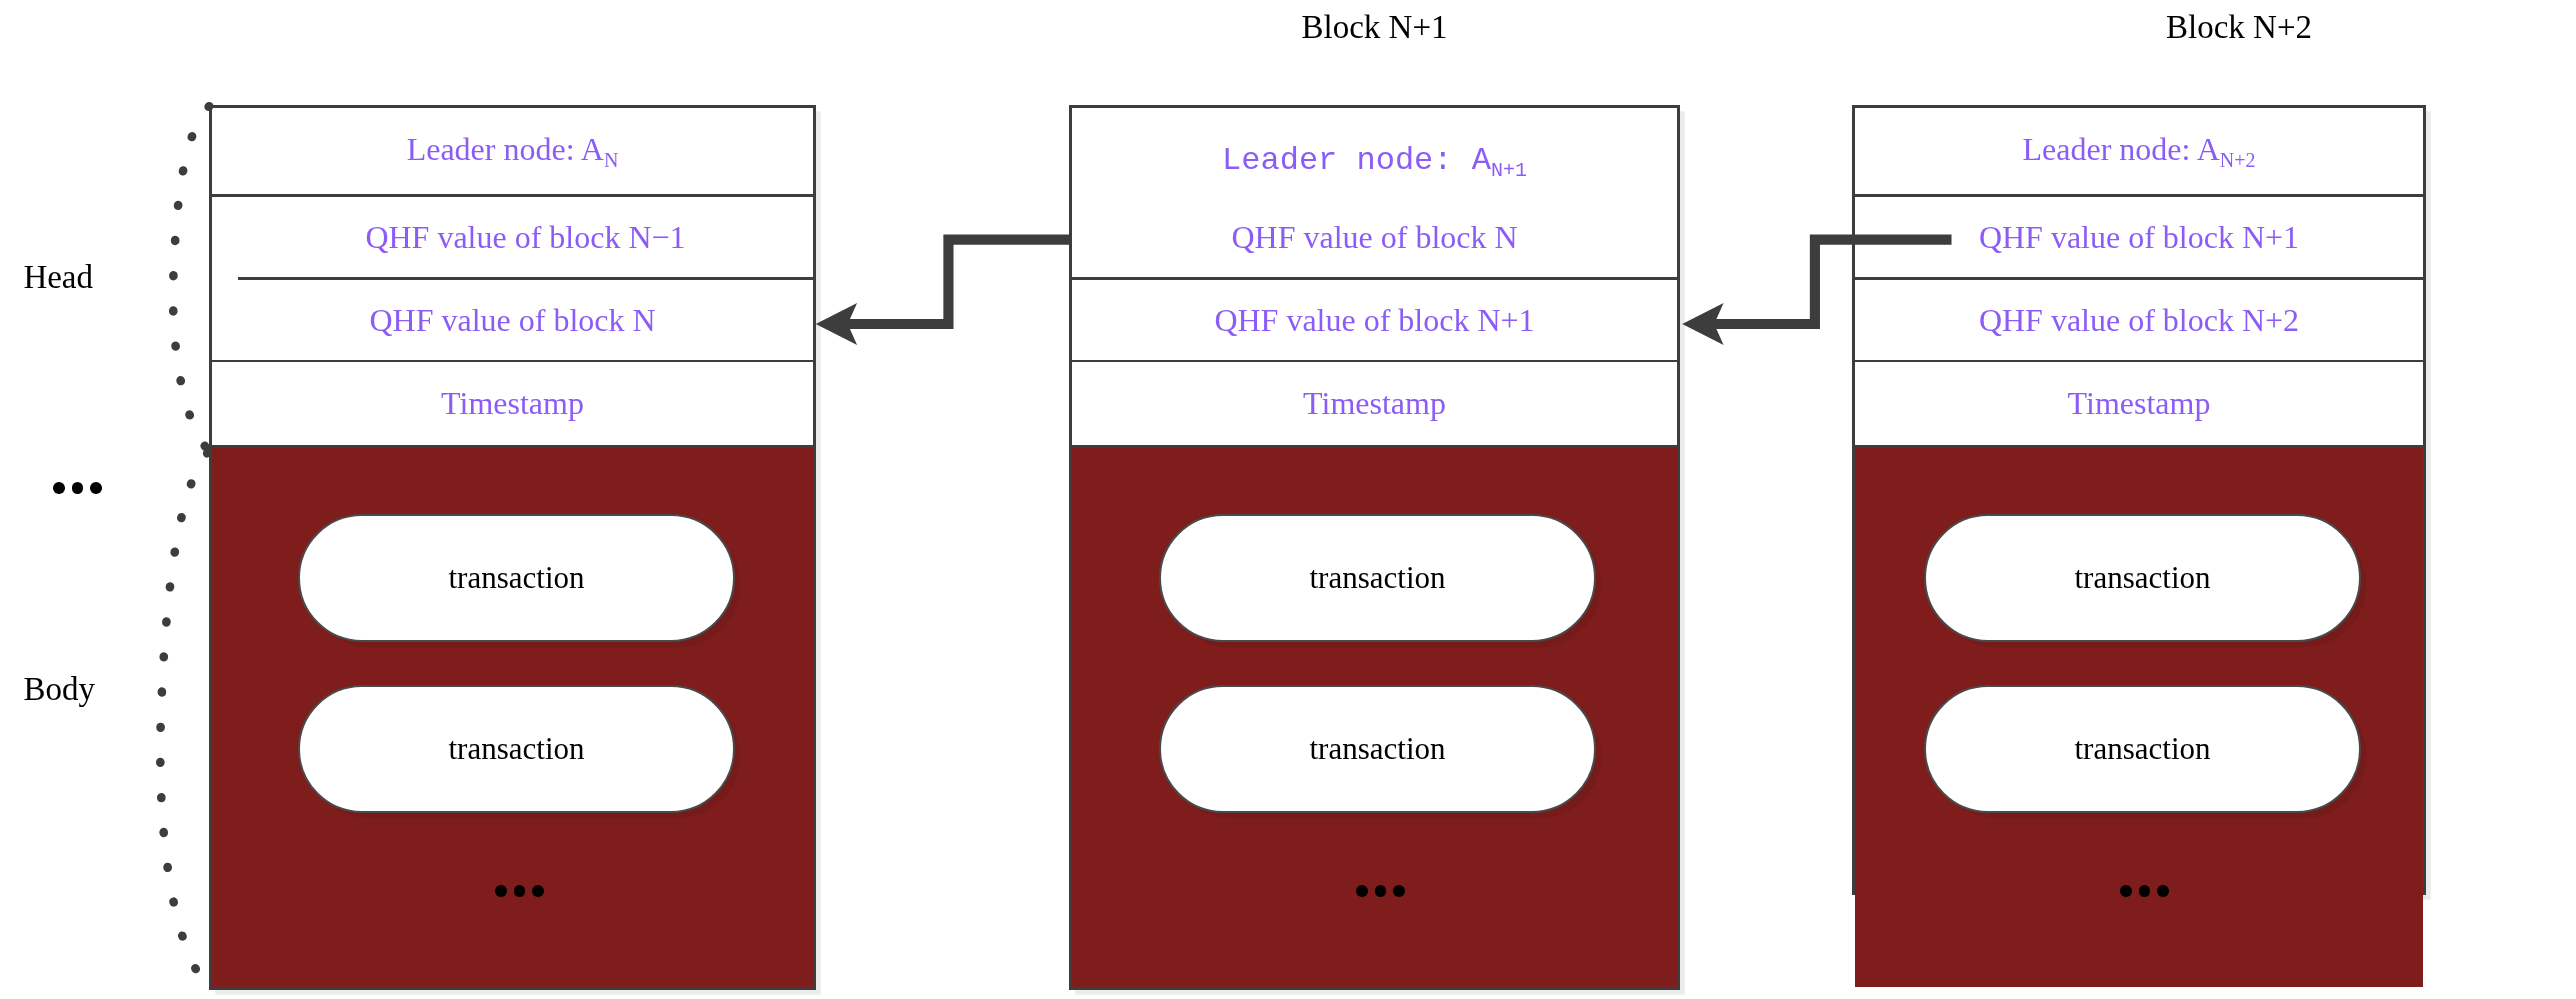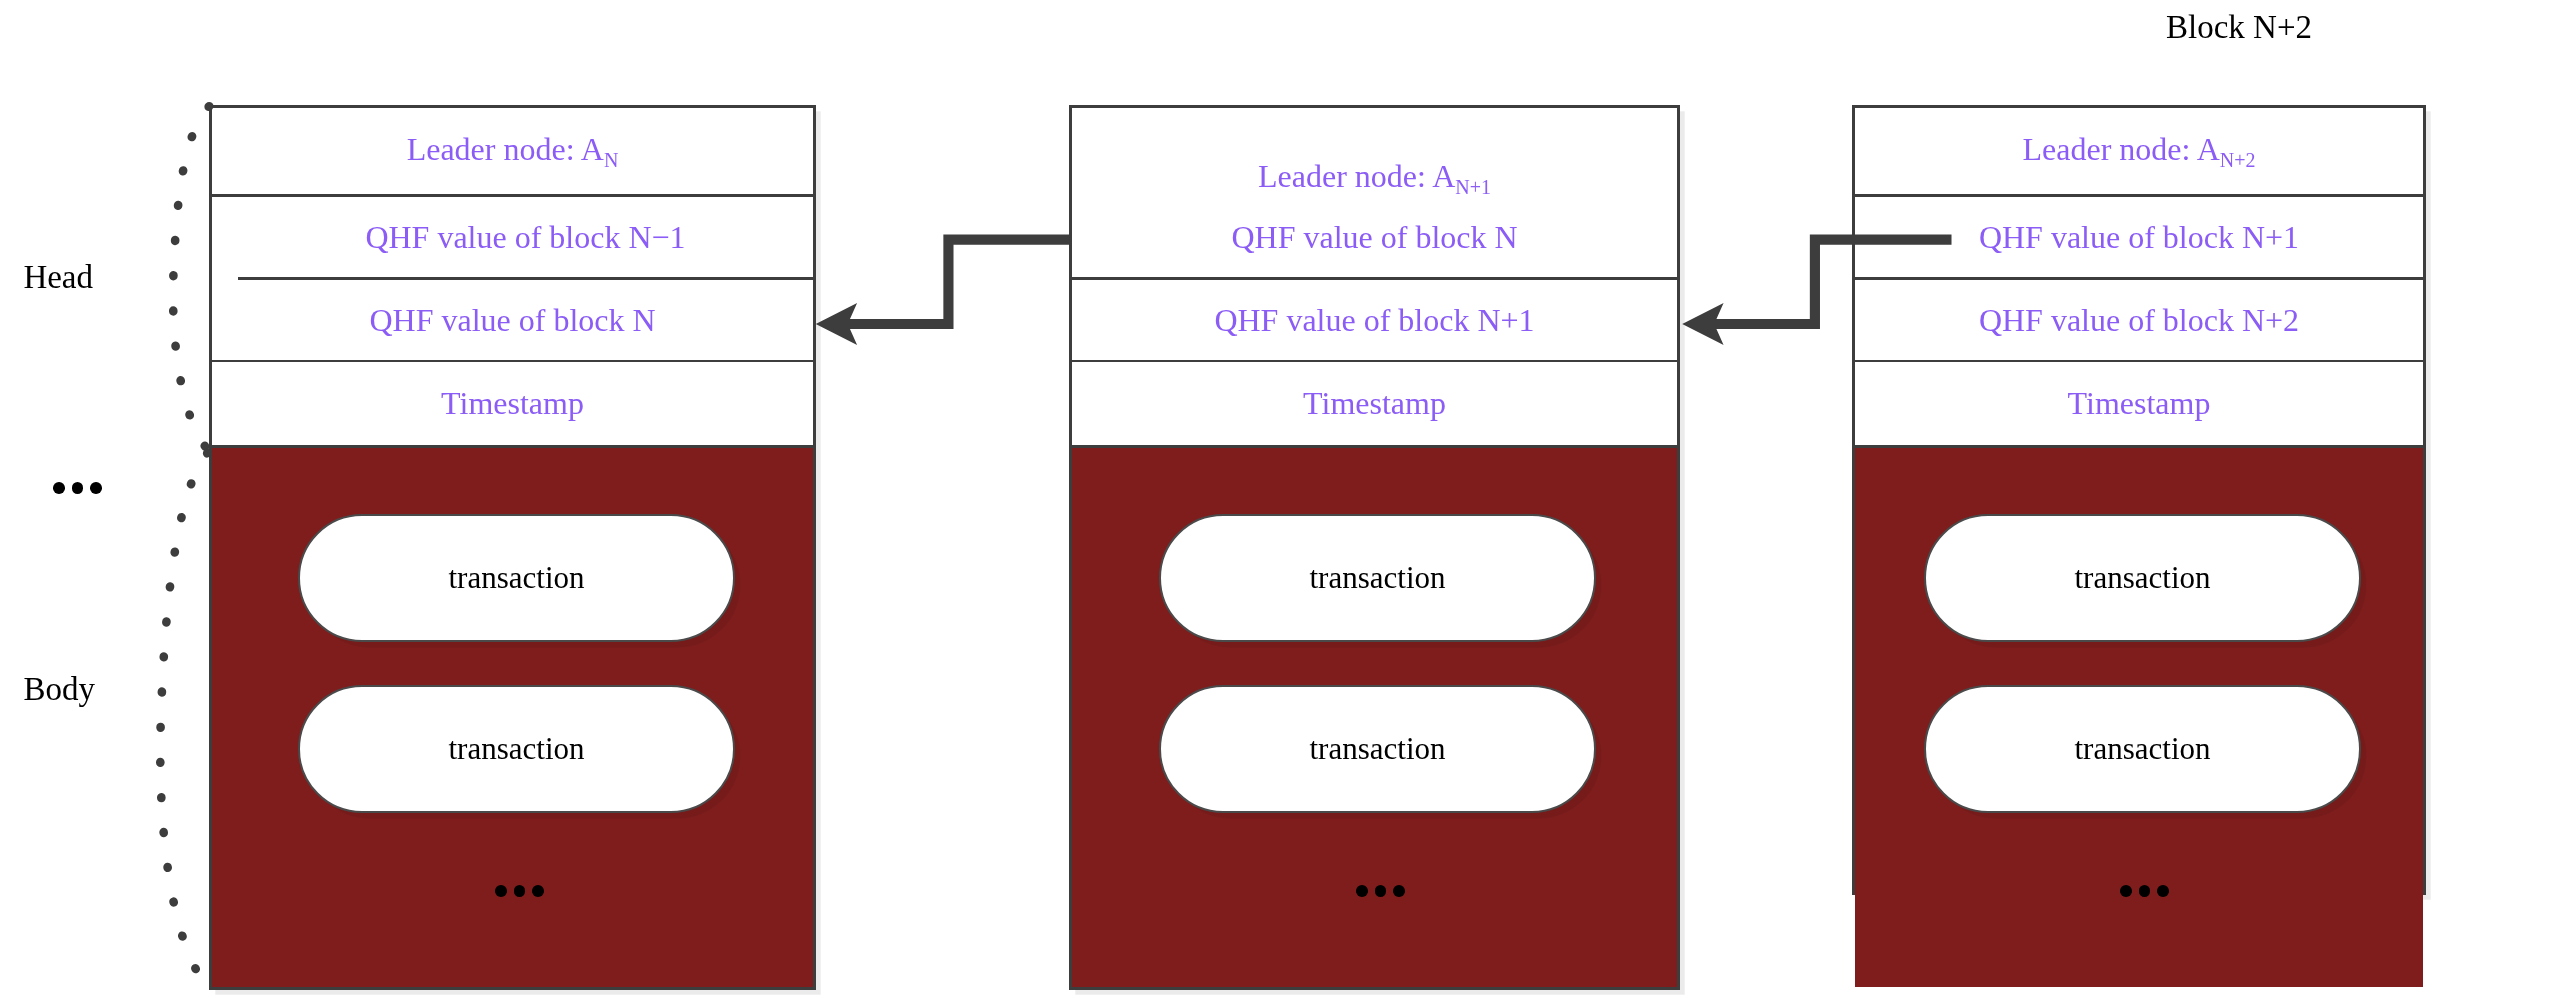--- a/index.html
+++ b/index.html
@@ -91,23 +91,24 @@
         <span>transaction</span>
       </div>
       <div class="dots" style="left:283px;top:437px;">
         <i></i>
           <i></i>
           <i></i>
       </div>
     </div>
   </div>
 
+  <div class="block-title" style="left:1069px;top:9.4px;width:611px;">Block N+1</div>
 
   <div class="block" style="left:1069px;top:105px;width:611px;height:885px;">
-    <div class="hdr-row" style="top:16px;height:111px;">
+    <div class="hdr-row" style="top:0px;height:111px;font-family:Liberation Mono, monospace;">
       <span class="hdr-text"><span>Leader node: A</span><sub>N+1</sub></span>
     </div>
     <div class="hdr-row" style="top:89px;height:83px;">
       <span class="hdr-text">QHF value of block N</span>
     </div>
     <div class="hdr-row" style="top:172px;height:83px;">
       <span class="hdr-text">QHF value of block N+1</span>
     </div>
     <div class="hdr-row last" style="top:254px;height:86px;">
       <span class="hdr-text">Timestamp</span>

